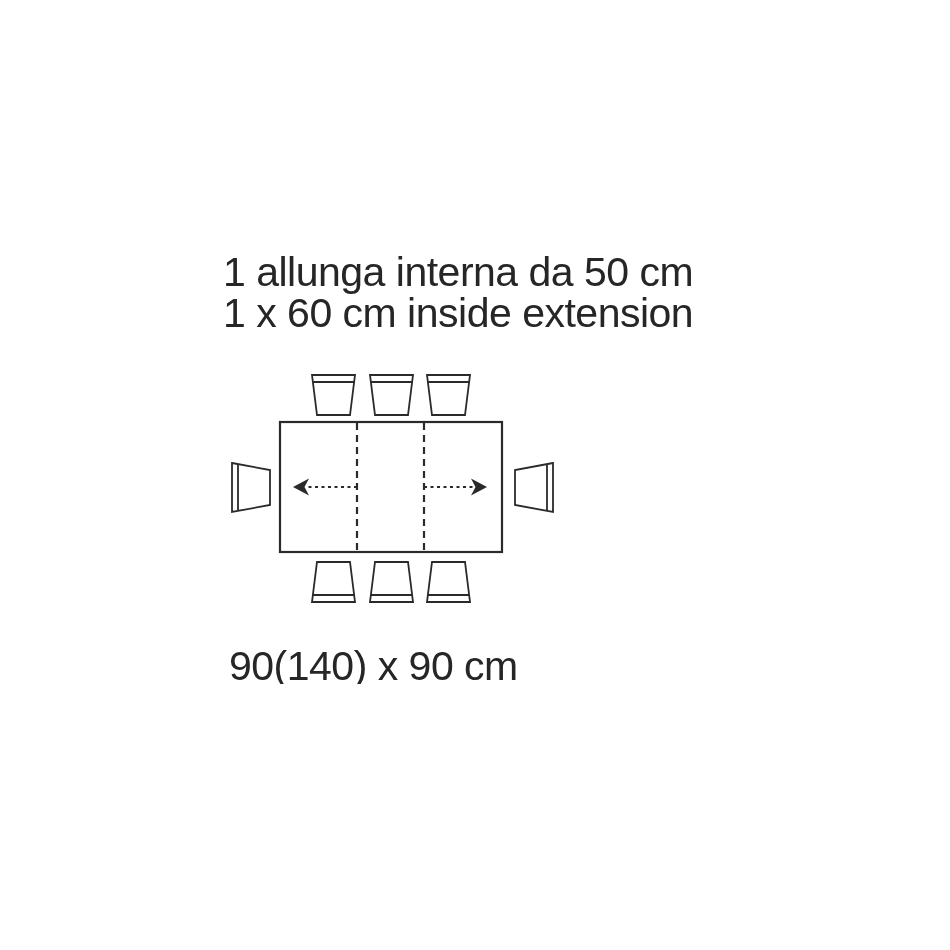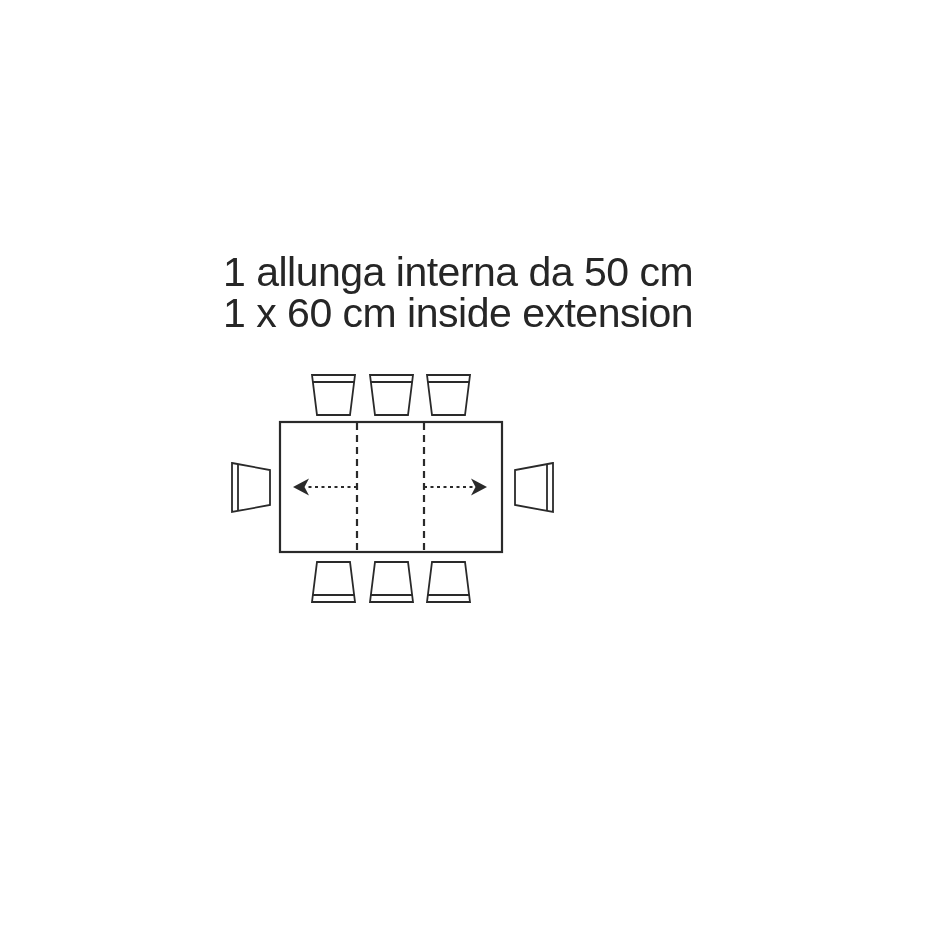--- a/index.html
+++ b/index.html
@@ -109,14 +109,15 @@
     <g>
       <line class="stroke" x1="147" y1="122" x2="96" y2="122" stroke-width="2" stroke-dasharray="3 3.5"></line>
       <polygon class="fillhead" points="83,122 99,113.5 94.5,122 99,130.5"></polygon>
     </g>
     <g>
       <line class="stroke" x1="214" y1="122" x2="265" y2="122" stroke-width="2" stroke-dasharray="3 3.5"></line>
       <polygon class="fillhead" points="277,122 261,113.5 265.5,122 261,130.5"></polygon>
     </g>
   </svg>
 
+  <div class="dim-label">90(140) x 90 cm</div>
 
 </div>
 
 </body></html>

